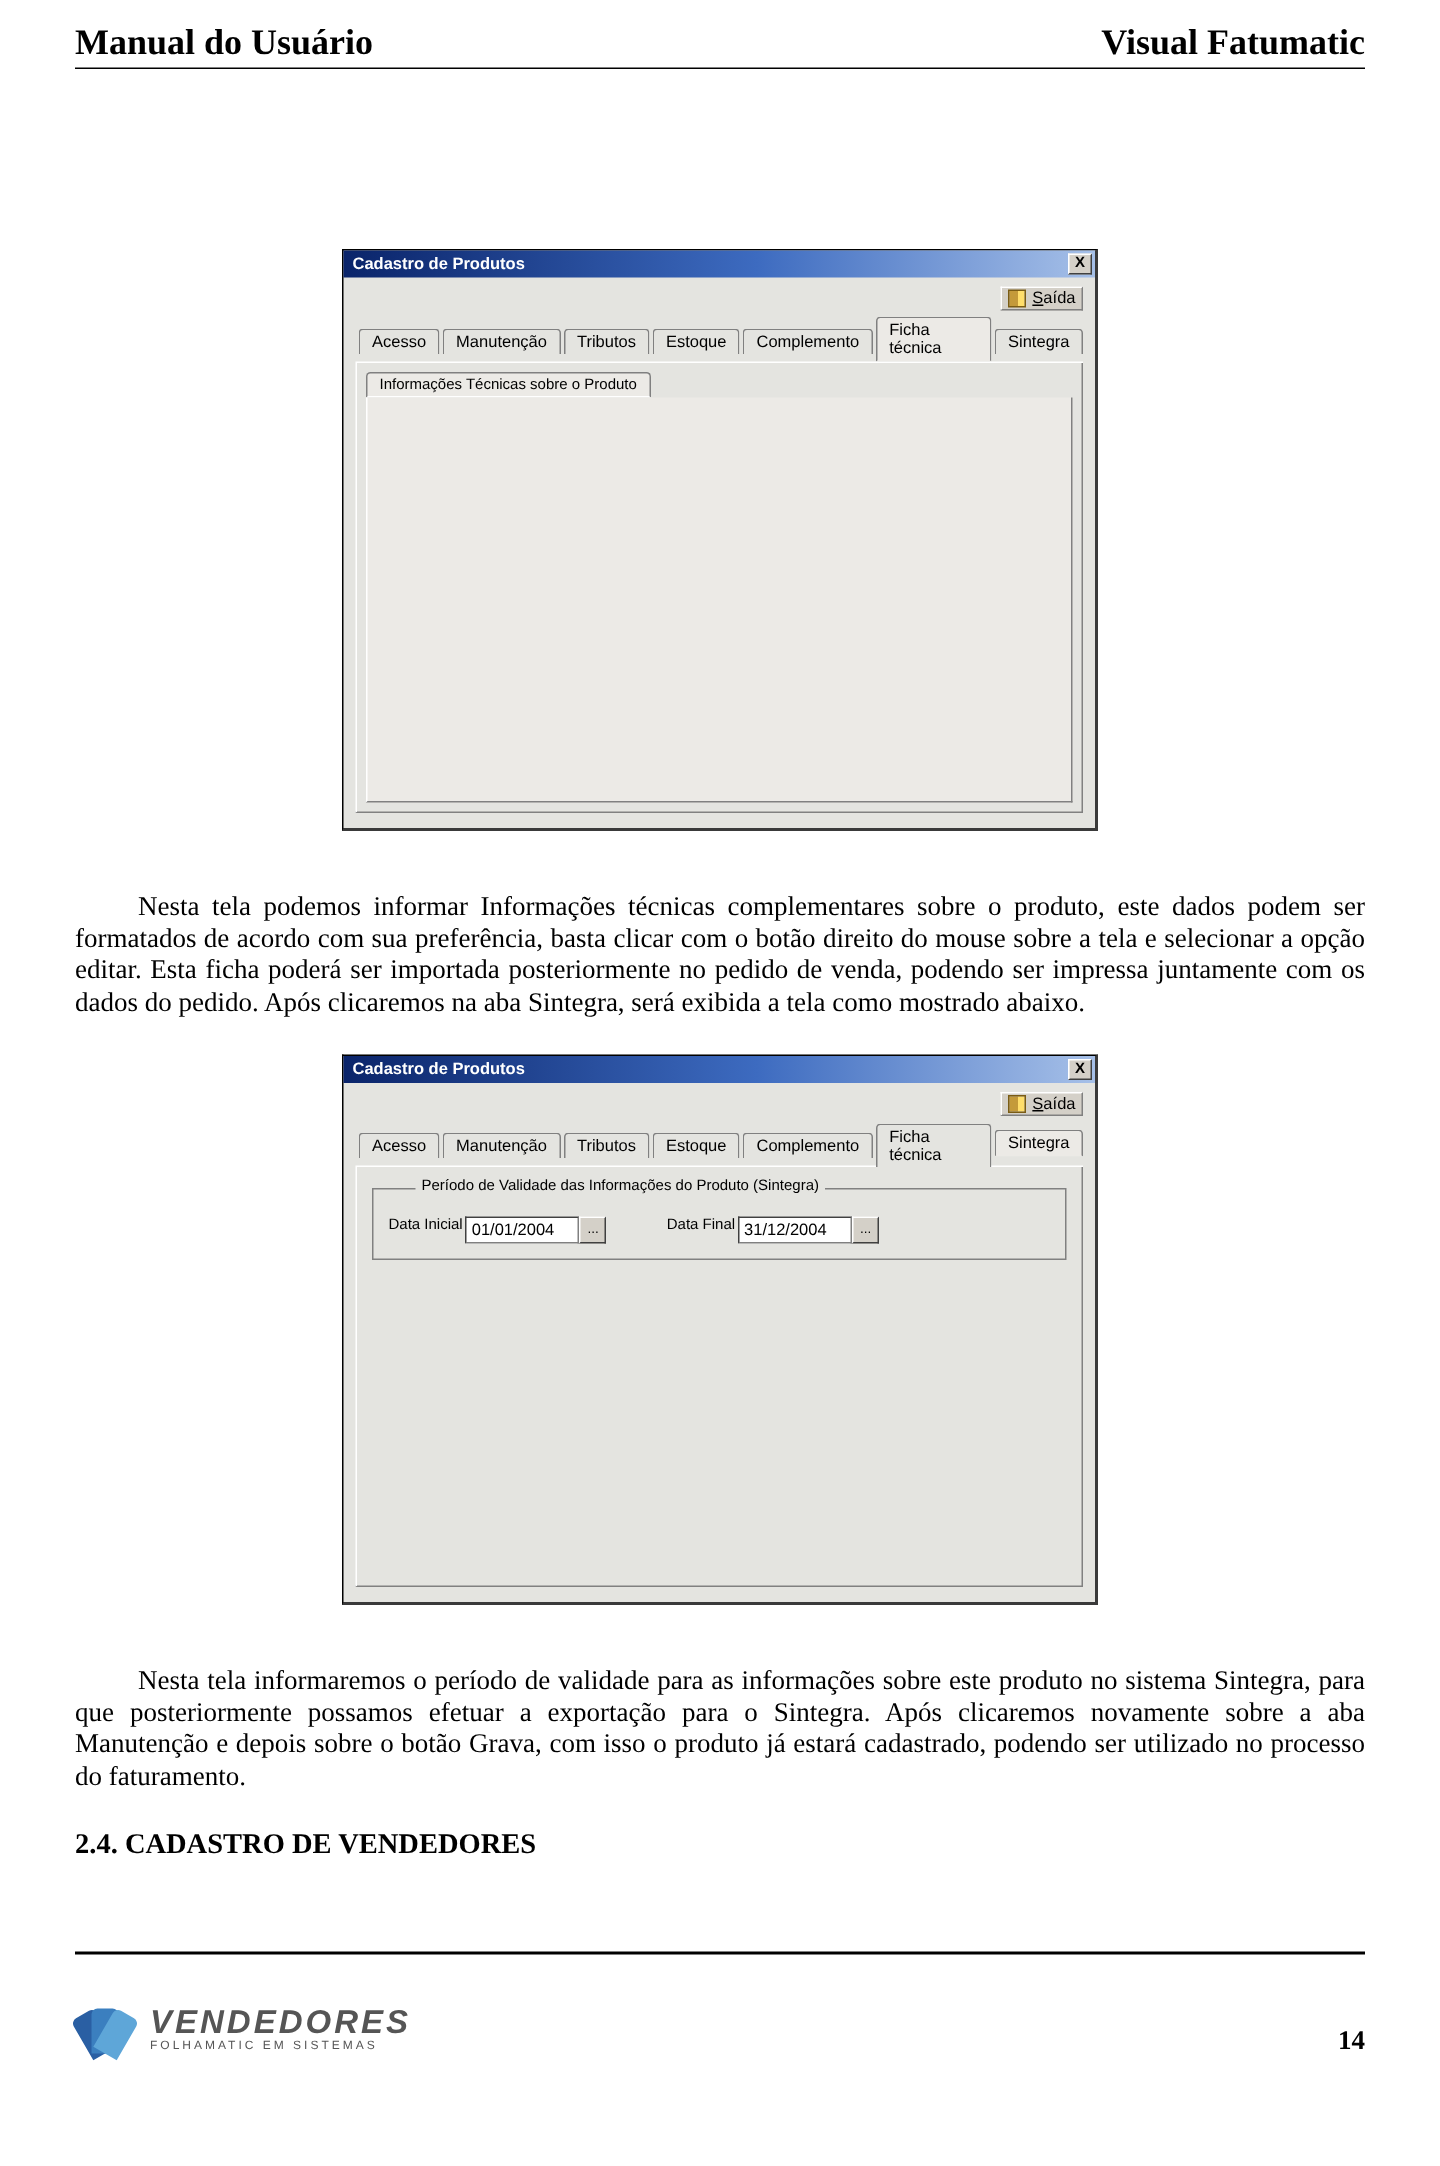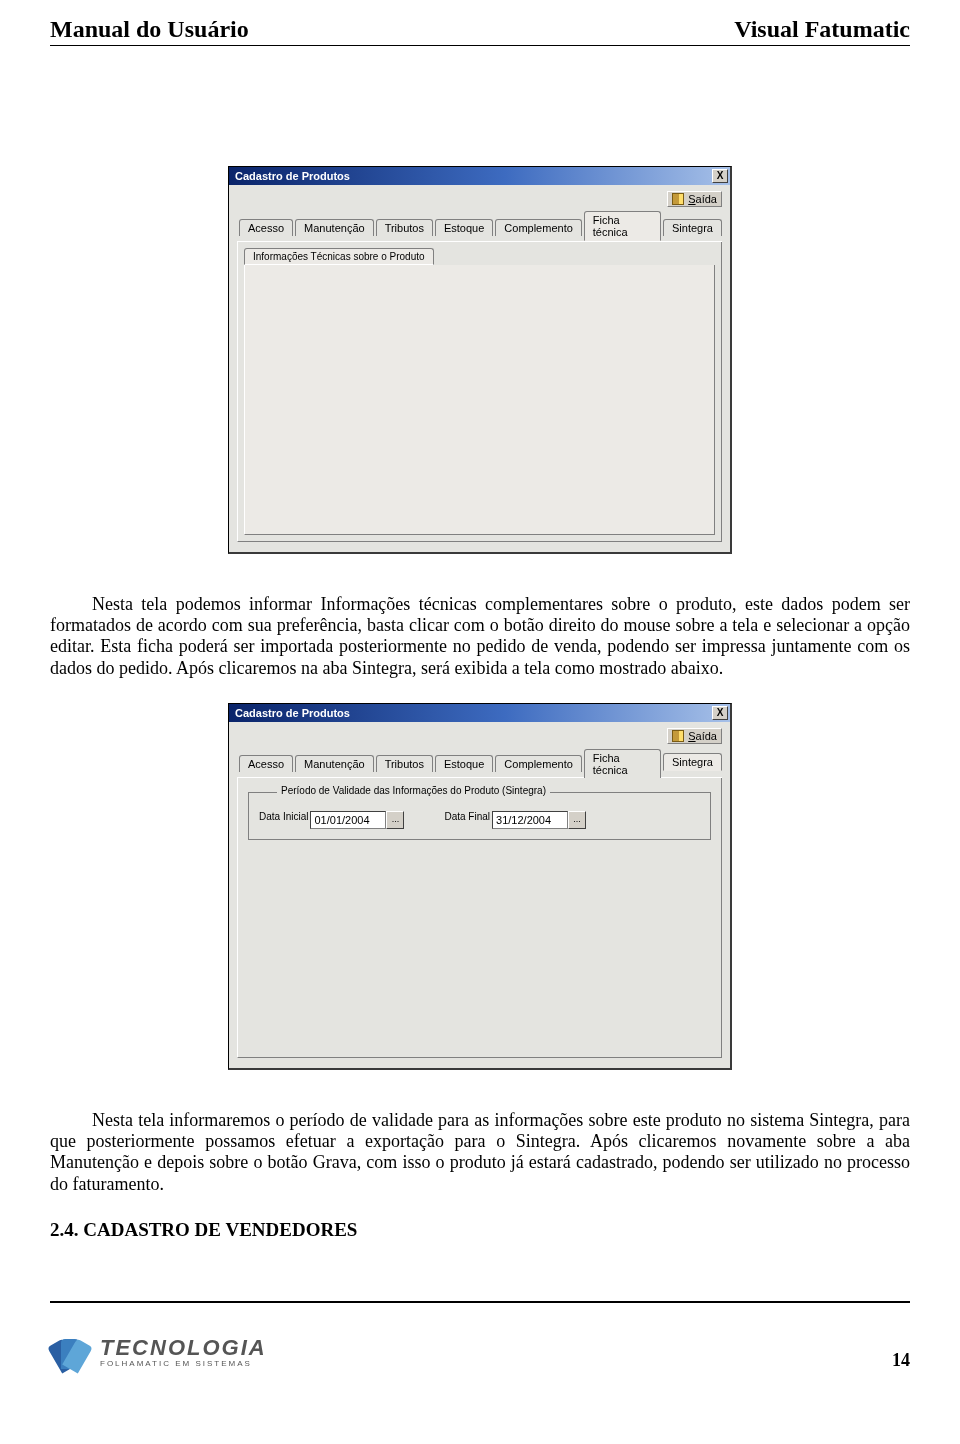--- a/index.html
+++ b/index.html
@@ -372,21 +372,21 @@
   <p class="section-head">2.4. CADASTRO DE VENDEDORES</p>
 
   <div class="footer-area">
     <div class="logo-wrap">
       <div class="logo-mark">
         <span class="seg s1"></span>
           <span class="seg s2"></span>
           <span class="seg s3"></span>
       </div>
       <div class="logo-text">
-        <span class="big">TECNOLOGIA</span>
+        <span class="big">VENDEDORES</span>
         <span class="small">FOLHAMATIC EM SISTEMAS</span>
       </div>
     </div>
     <hr class="hr footer-hr">
     <span class="page-no">14</span>
   </div>
 
 </div>
 
 </body></html>

